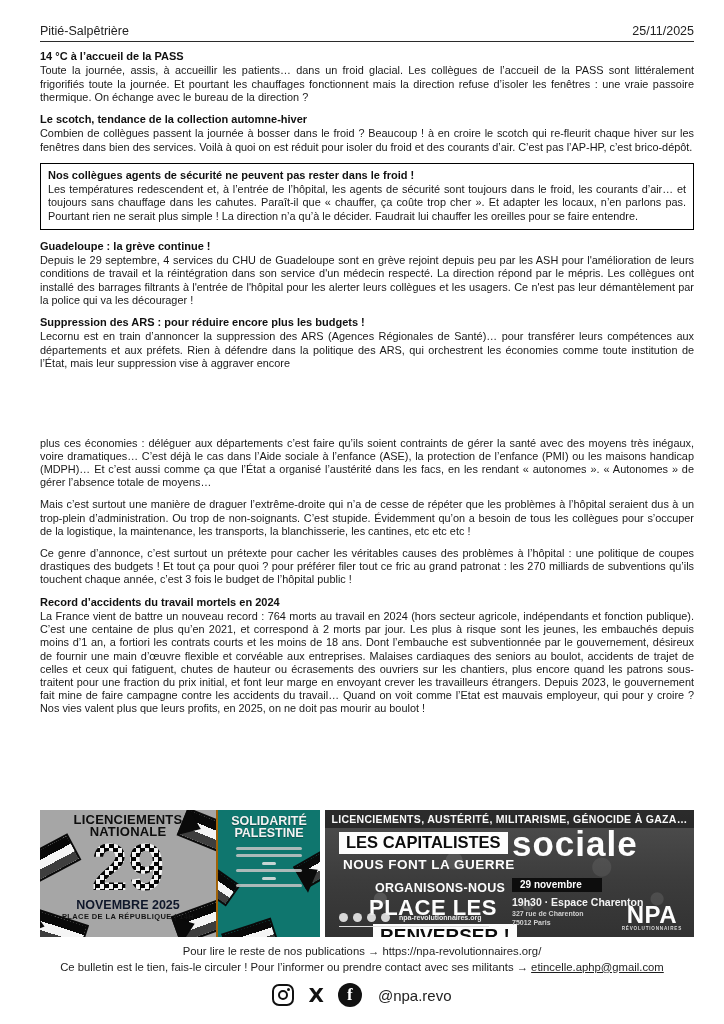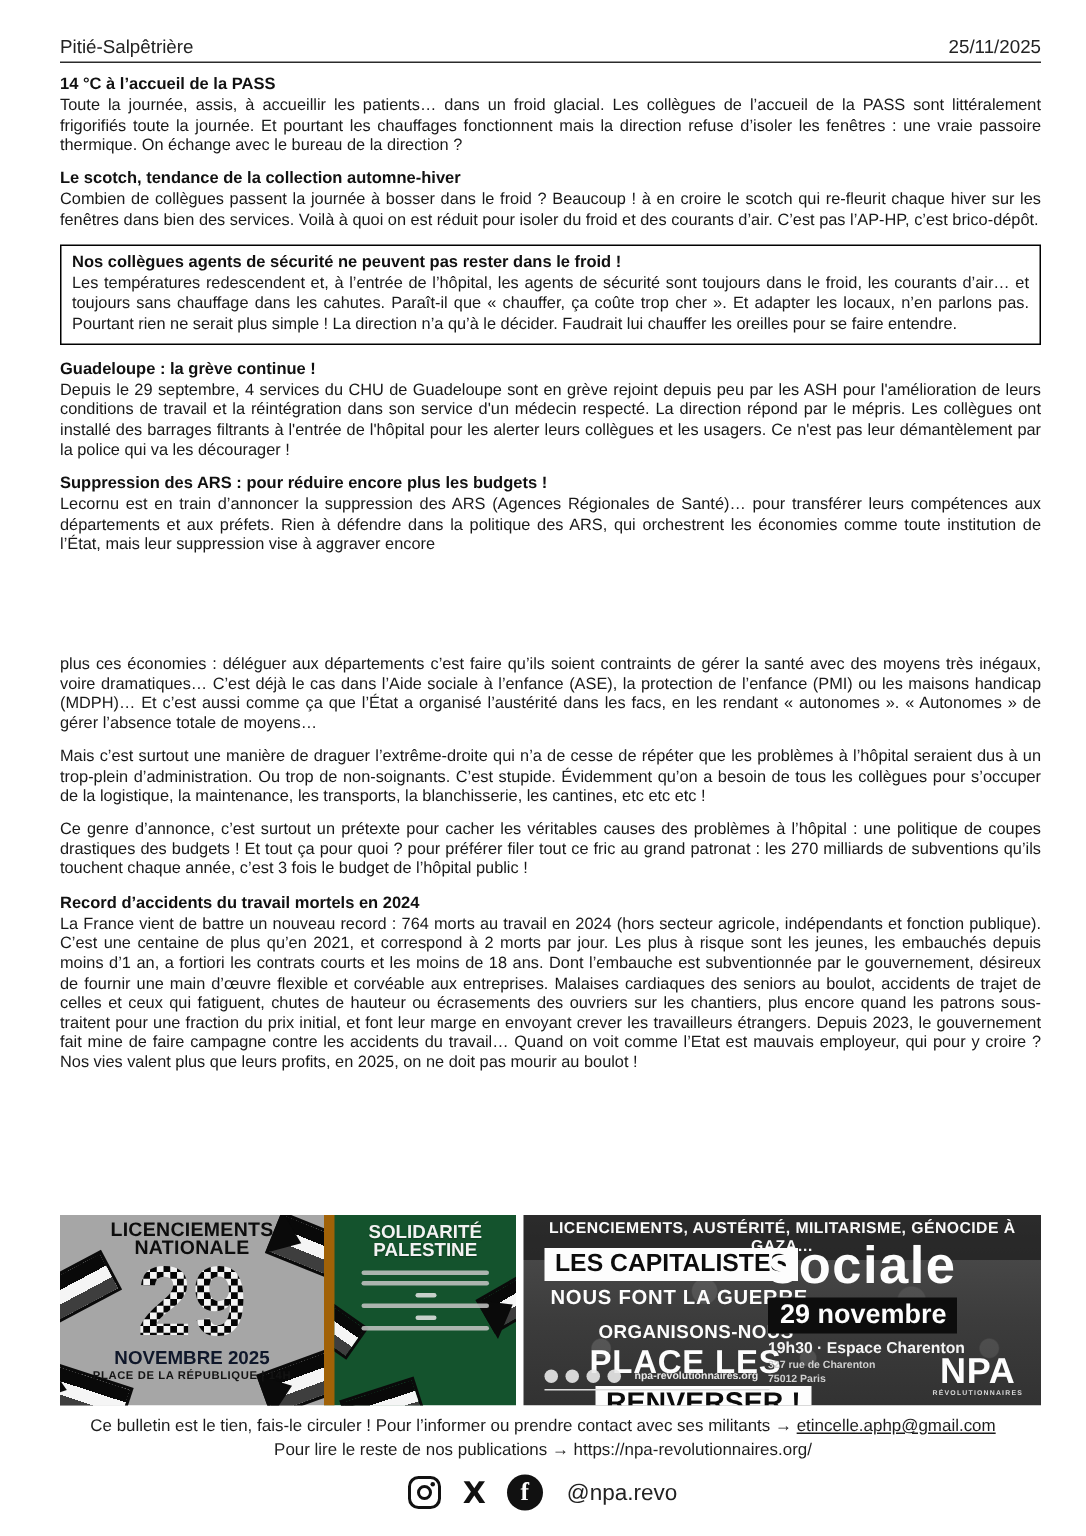--- a/index.html
+++ b/index.html
@@ -72,22 +72,22 @@
     position:absolute; width:58px; height:26px; z-index:1;
     background:linear-gradient(180deg,#090909 0 34%,#f5f5f5 34% 67%,#3e3e3e 67% 100%);
     box-shadow:0 0 0 2px #0a0a0a;
   }
   .flag::before{
     content:""; position:absolute; left:-2px; top:-2px; border-style:solid;
     border-width:15px 0 15px 20px; border-color:transparent transparent transparent #0a0a0a;
   }
   
   .poster-palestine {
-    position:relative; width:128px; background:#14532d; overflow:hidden; flex:none;
-    border-left:7px solid #a16207;
+    position:relative; width:104px; background:#0f766e; overflow:hidden; flex:none;
+    border-left:2px solid #a16207;
   }
   .poster-palestine .ptitle {
     position:relative; z-index:3; text-align:center; padding-top:5px;
     font-weight:900; font-size:12.5px; line-height:12px; color:#f2f2f2;
     text-shadow:0 1px 1px rgba(0,0,0,.35);
   }
   .fineline { position:relative; z-index:3; height:3px; background:#c7c7c7; margin:4px 18px 0 18px; border-radius:2px; opacity:.85; }
   .fineline.sep { width:14px; margin:5px auto 0 auto; background:#e6e6e6; }
   
   .banner-meeting {
@@ -111,21 +111,21 @@
     display:inline-block; background:#fdfdfd; color:#0c0c0c;
     font-weight:900; font-size:16.5px; padding:1px 7px 2px 7px;
   }
   .sl2 { font-weight:900; font-size:13.5px; margin:3px 0 0 4px; color:#fdfdfd; letter-spacing:.5px;}
   .sl3 { font-weight:900; font-size:12.5px; margin:9px 0 0 36px; color:#fdfdfd; letter-spacing:.3px;}
   .sl4 { font-weight:900; font-size:22px; margin:0 0 0 30px; color:#fdfdfd; letter-spacing:.5px;}
   .sl5 { margin:3px 0 0 34px; }
   .sl5 .hl-box{ font-size:19px; }
   .meet { position:absolute; right:14px; top:18px; width:168px; }
   .meet .mtitle { font-weight:900; font-size:35px; line-height:32px; letter-spacing:1px; color:#fdfdfd; }
-  .meet .mdate { display:inline-block; background:#0d0d0d; color:#fdfdfd; font-weight:800; font-size:18px; padding:1px 7px 2px 8px; margin-top:5px; }
+  .meet .mdate { display:inline-block; background:#0d0d0d; color:#fdfdfd; font-weight:800; font-size:10px; padding:1px 20px 2px 8px; margin-top:18px; }
   .meet .mplace { font-weight:800; font-size:10.5px; margin-top:4px; color:#f4f4f4; }
   .meet .maddr { font-weight:700; font-size:7px; color:#cfcfcf; line-height:8.5px; margin-top:2px; }
   .socialline { position:absolute; left:14px; bottom:10px; display:flex; align-items:center; gap:5px; border-bottom:1px solid #ddd; padding-bottom:4px; width:150px;}
   .sdot { width:9px; height:9px; border-radius:50%; background:#e9e9e9; opacity:.9; flex:none;}
   .surl { font-size:7px; font-weight:700; color:#e9e9e9; margin-left:4px; white-space:nowrap;}
   .npalogo { position:absolute; right:12px; bottom:6px; text-align:center; }
   .npalogo .n1 { font-weight:900; font-size:24px; line-height:22px; color:#fdfdfd; letter-spacing:.5px;}
   .npalogo .n2 { font-weight:700; font-size:4.6px; letter-spacing:.8px; color:#d8d8d8; }
   
   .footer { text-align:center; margin-top:7px; font-size:11.3px; color:#1d1d1d; }
@@ -262,24 +262,24 @@
       <div class="npalogo">
         <div class="n1">NPA</div>
         <div class="n2">RÉVOLUTIONNAIRES</div>
       </div>
     </div>
 
   </div>
 
   <div class="footer">
     <div class="fline">
+      <span>Pour lire le reste de nos publications → </span><a href="#" class="plain">https://npa-revolutionnaires.org/</a>
+    </div>
+    <div class="fline">
       <span>Ce bulletin est le tien, fais-le circuler ! Pour l’informer ou prendre contact avec ses militants → </span><a href="#">etincelle.aphp@gmail.com</a>
-    </div>
-    <div class="fline">
-      <span>Pour lire le reste de nos publications → </span><a href="#" class="plain">https://npa-revolutionnaires.org/</a>
     </div>
     <div class="social-row">
       <span class="ig"></span>
       <span class="xicon">X</span>
       <span class="fb">f</span>
       <span class="handle">@npa.revo</span>
     </div>
   </div>
 
 </div>

